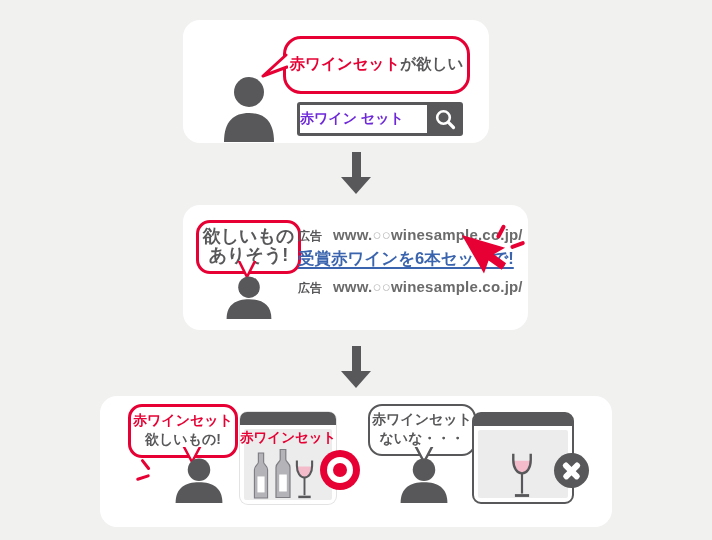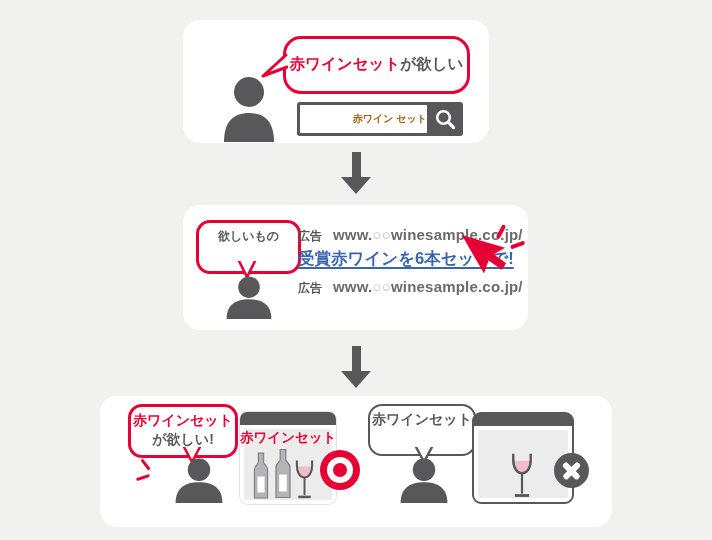--- a/index.html
+++ b/index.html
@@ -29,28 +29,28 @@
   .person svg{display:block;width:100%;height:100%;}
 
   
   .bubble{position:absolute;background:#fff;border-radius:14px;text-align:center;color:#58585a;}
   .bubble.red-border{border:3px solid #e60033;}
   .bubble.gray-border{border:2.5px solid #58585a;}
   .bubble-tail{position:absolute;}
   .accent{color:#e60033;}
 
   .bubble1{left:100px;top:16px;width:181px;height:52px;border-radius:18px;font-size:15.5px;line-height:49px;white-space:nowrap;}
-  .bubble2{left:13px;top:15px;width:99px;height:44px;font-size:12px;line-height:19px;padding-top:4px;box-sizing:content-box;}
+  .bubble2{left:13px;top:15px;width:99px;height:44px;font-size:18px;line-height:19px;padding-top:4px;box-sizing:content-box;}
   .bubbleL{left:28px;top:8px;width:104px;height:44px;font-size:14px;line-height:19px;padding-top:4px;}
   .bubbleR{left:268px;top:8px;width:104px;height:44px;font-size:14px;line-height:19px;padding-top:4px;}
 
   
   .searchbox{position:absolute;left:114px;top:82px;width:166px;height:34px;background:#58585a;border-radius:3px;display:flex;}
-  .search-field{margin:3px 0 3px 3px;width:127px;background:#fff;display:flex;align-items:center;justify-content:flex-end;
-    color:#a16207;font-size:10px;white-space:nowrap;}
+  .search-field{margin:3px 0 3px 3px;width:127px;background:#fff;display:flex;align-items:center;justify-content:flex-start;
+    color:#6d28d9;font-size:14px;white-space:nowrap;}
   .search-btn{flex:1;display:flex;align-items:center;justify-content:center;cursor:pointer;}
 
   
   .ad{position:absolute;left:115px;white-space:nowrap;}
   .ad-meta{display:flex;align-items:baseline;color:#58585a;}
   .ad-label{font-size:12px;margin-right:11px;color:#58585a;}
   .ad-url{font-size:15px;color:#6b6b6b;letter-spacing:.2px;}
   .ad-url .circles{color:#bdbdbd;}
   .ad-headline{display:inline-block;margin-top:3px;font-size:16.5px;color:#3a64ad;
     text-decoration:underline;text-decoration-thickness:1.5px;text-underline-offset:3px;cursor:pointer;}
@@ -120,20 +120,21 @@
   </section>
 
   <div class="flow-arrow" style="left:341px;top:152px;">
     <div class="shaft"></div>
     <div class="head"></div>
   </div>
 
   <section class="card card2">
     <div class="bubble red-border bubble2">
       <div>欲しいもの</div>
+      <div>ありそう!</div>
     </div>
     <svg class="bubble-tail" style="left:52px;top:56px;" width="24" height="18" viewBox="0 0 24 18">
       <path d="M4,0 L12,16 L20,0" fill="#ffffff" stroke="#e60033" stroke-width="2.6" stroke-linejoin="round" stroke-linecap="round"></path>
     </svg>
     <div class="person" style="left:41px;top:68px;width:50px;height:49px;">
       <svg viewBox="0 0 58 50">
           <g fill="#58585a">
         <circle cx="29" cy="13" r="12.5"></circle>
         <path d="M3,50 C3,33 14,27 29,27 C44,27 55,33 55,50 Z"></path>
       </g>
@@ -164,21 +165,21 @@
 
   <div class="flow-arrow" style="left:341px;top:346px;">
     <div class="shaft"></div>
     <div class="head"></div>
   </div>
 
   <section class="card card3">
 
     <div class="bubble red-border bubbleL">
       <div class="accent">赤ワインセット</div>
-      <div>が欲しい!</div>
+      <div>欲しいもの!</div>
     </div>
     <svg class="bubble-tail" style="left:80px;top:51px;" width="24" height="17" viewBox="0 0 24 17">
       <path d="M4,0 L12,15 L20,0" fill="#ffffff" stroke="#e60033" stroke-width="2.5" stroke-linejoin="round" stroke-linecap="round"></path>
     </svg>
     <div class="tick burst1"></div>
     <div class="tick burst2"></div>
     <div class="person" style="left:70px;top:62px;width:58px;height:45px;">
       <svg viewBox="0 0 58 50">
           <g fill="#58585a">
         <circle cx="29" cy="13" r="12.5"></circle>
@@ -206,20 +207,21 @@
       </svg>
     </div>
     <div class="maru-badge">
       <div class="ring">
           <div class="core"></div>
         </div>
     </div>
 
     <div class="bubble gray-border bubbleR">
       <div>赤ワインセット</div>
+      <div>ないな・・・</div>
     </div>
     <svg class="bubble-tail" style="left:312px;top:51px;" width="24" height="17" viewBox="0 0 24 17">
       <path d="M4,0 L12,15 L20,0" fill="#ffffff" stroke="#58585a" stroke-width="2.5" stroke-linejoin="round" stroke-linecap="round"></path>
     </svg>
     <div class="person" style="left:296px;top:62px;width:56px;height:45px;">
       <svg viewBox="0 0 58 50">
           <g fill="#58585a">
         <circle cx="29" cy="13" r="12.5"></circle>
         <path d="M3,50 C3,33 14,27 29,27 C44,27 55,33 55,50 Z"></path>
       </g>

